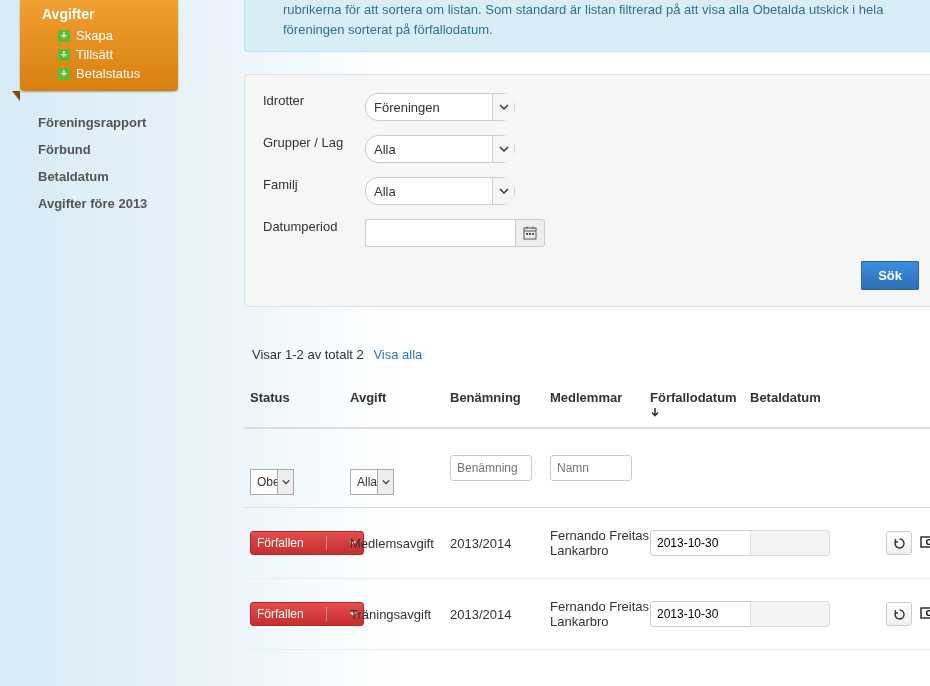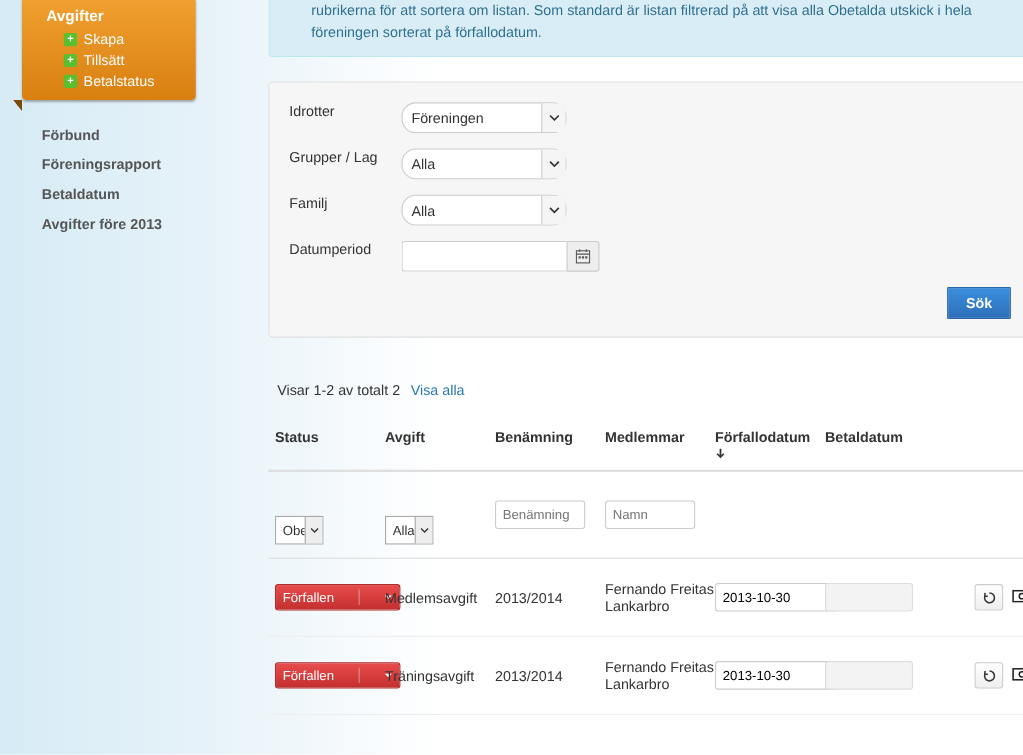--- a/index.html
+++ b/index.html
@@ -312,22 +312,22 @@
     <div class="sidebar-sub">
       <span class="plus-icon">+</span>
       <span>Tillsätt</span>
     </div>
     <div class="sidebar-sub">
       <span class="plus-icon">+</span>
       <span>Betalstatus</span>
     </div>
   </div>
   <div class="sidebar-links">
+    <span class="sidebar-link">Föreningsrapport</span>
     <span class="sidebar-link">Förbund</span>
-    <span class="sidebar-link">Föreningsrapport</span>
     <span class="sidebar-link">Betaldatum</span>
     <span class="sidebar-link">Avgifter före 2013</span>
   </div>
 </div>
 
 <div class="main">
   <div class="info-box">rubrikerna för att sortera om listan. Som standard är listan filtrerad på att visa alla Obetalda utskick i hela föreningen sorterat på förfallodatum.</div>
 
   <div class="filter-card">
     <div class="filter-row">

